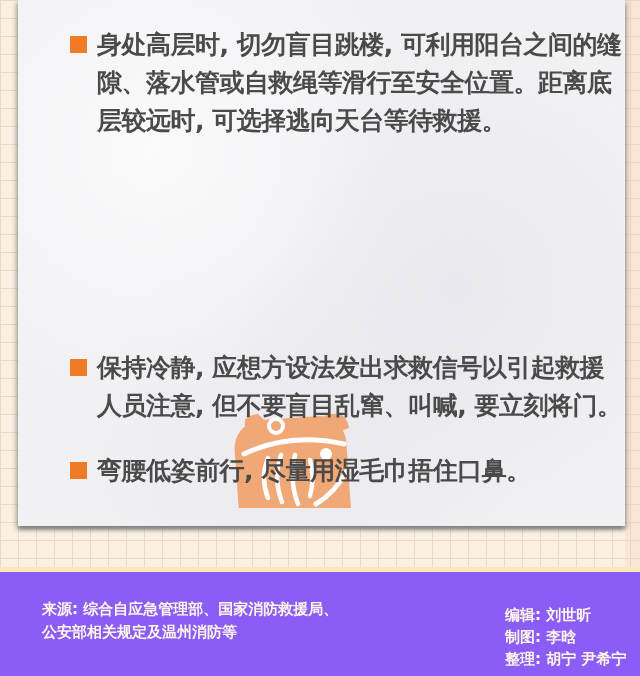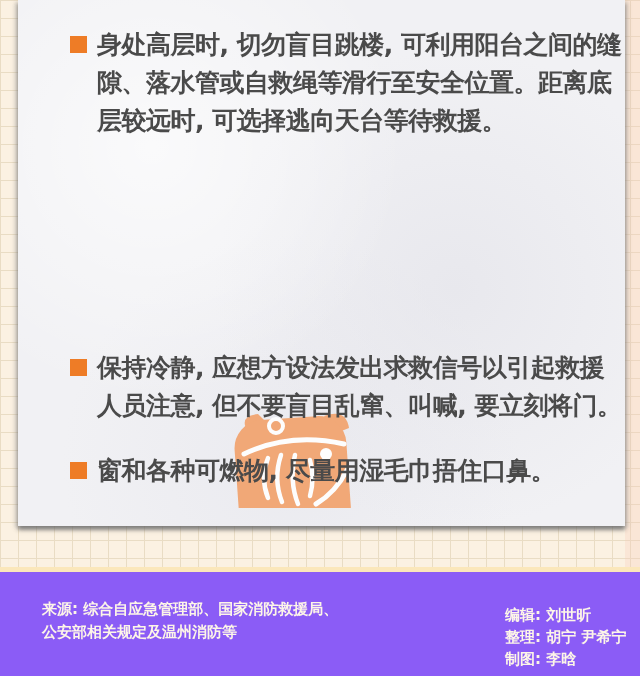--- a/index.html
+++ b/index.html
@@ -150,30 +150,30 @@
 
 
     <div class="tip-item tip-3">
       <div class="bullet"></div>
       <div class="tip-text">保持冷静, 应想方设法发出求救信号以引起救援
 人员注意, 但不要盲目乱窜、叫喊, 要立刻将门。</div>
     </div>
 
     <div class="tip-item tip-4">
       <div class="bullet"></div>
-      <div class="tip-text">窗和各种可燃物, 尽量用湿毛巾捂住口鼻。</div>
+      <div class="tip-text">弯腰低姿前行, 尽量用湿毛巾捂住口鼻。</div>
     </div>
 
   </div>
 
   <div class="accent-line"></div>
 
   <div class="footer-bar">
     <div class="footer-source">来源: 综合自应急管理部、国家消防救援局、
 公安部相关规定及温州消防等</div>
     <div class="footer-credits">
       <div>编辑: 刘世昕</div>
+      <div>制图: 李晗</div>
       <div>整理: 胡宁 尹希宁</div>
-      <div>制图: 李晗</div>
     </div>
   </div>
 
 </div>
 
 </body></html>

